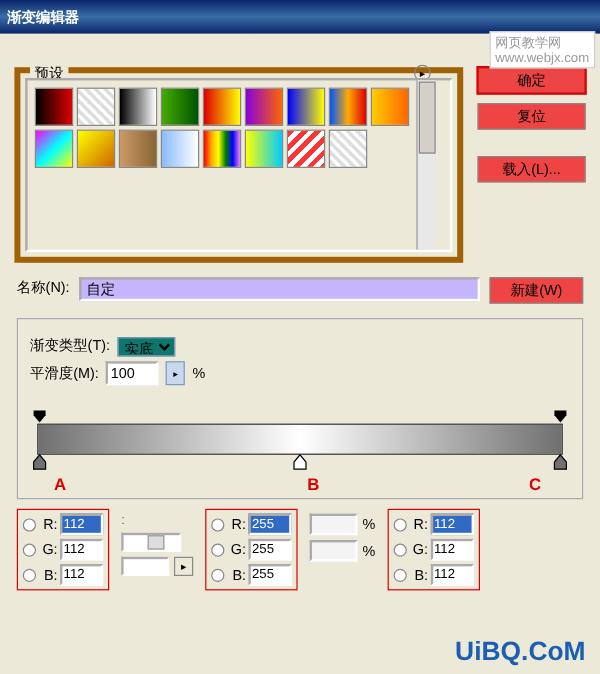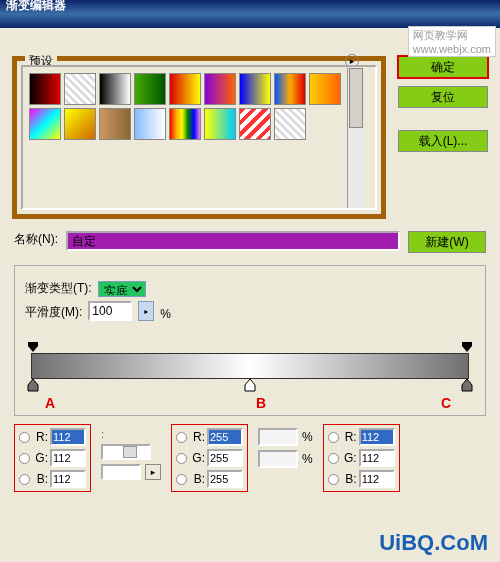--- a/index.html
+++ b/index.html
@@ -1,36 +1,36 @@
 <!DOCTYPE html>
 <html><head>
 <meta charset="utf-8">
 <style>
 *{box-sizing:border-box;margin:0;padding:0;font-family:"SimSun","宋体",Arial,sans-serif;font-size:12px}
 body{width:500px;height:562px;background:#ece9d8;position:relative;overflow:hidden}
-.titlebar{height:22px;background:linear-gradient(180deg,#0a246a,#3a6ea5 50%,#0a246a);color:#fff;display:flex;align-items:flex-end;padding:14px 6px;font-weight:bold}
+.titlebar{height:22px;background:linear-gradient(180deg,#0a246a,#3a6ea5 50%,#0a246a);color:#fff;display:flex;align-items:center;padding:14px 6px;font-weight:bold}
 .watermark-top{position:absolute;right:4px;top:26px;color:#999;font-size:11px;border:1px solid #ccc;padding:1px 4px;background:#fff}
 .fieldset{border:5px solid #a16207;margin:8px;position:relative;padding:4px}
 .fieldset .legend{position:absolute;top:-8px;left:8px;background:#ece9d8;padding:0 4px}
 .presets-wrap{display:flex;margin:28px 12px 0 12px}
 .presets{flex:1}
 .preset-area{border:2px inset #fff;background:#ece9d8;height:145px;position:relative;display:flex}
 .preset-grid{padding:6px;display:grid;grid-template-columns:repeat(9,32px);grid-auto-rows:32px;gap:3px}
 .swatch{width:32px;height:32px;border:1px solid #888}
 .scrollbar{width:16px;background:#e8e8e8;border-left:1px solid #999;position:relative}
 .scroll-thumb{background:#d4d0c8;border:1px solid #888;height:60px;width:14px;margin:1px}
 .side-btns{width:90px;margin-left:12px;display:flex;flex-direction:column;gap:8px}
-.btn{border:1px solid #888;background:#84cc16;height:22px;display:flex;align-items:center;justify-content:center;cursor:pointer}
+.btn{border:1px solid #888;background:#ef4444;height:22px;display:flex;align-items:center;justify-content:center;cursor:pointer}
 .btn.primary{outline:2px solid #d00;outline-offset:-1px}
 .arrow-btn{width:14px;height:14px;border:1px solid #888;border-radius:50%;display:inline-flex;align-items:center;justify-content:center;font-size:9px;margin-left:4px}
 .name-row{display:flex;margin:12px 14px;gap:8px}
-.text-input{border:2px inset #fff;background:#a21caf;height:20px;padding:2px 4px;flex:1}
+.text-input{border:2px inset #fff;background:#c4b5fd;height:20px;padding:2px 4px;flex:1}
 .gradient-box{margin:6px 14px;border:1px solid #aaa;padding:10px;position:relative}
-.type-row,.smooth-row{display:flex;align-items:flex-end;margin:4px 0;gap:6px}
-select{border:1px solid #7e9db9;background:#22c55e;height:16px;padding:1px}
+.type-row,.smooth-row{display:flex;align-items:center;margin:4px 0;gap:6px}
+select{border:1px solid #7e9db9;background:#0f766e;height:16px;padding:1px}
 .num-input{border:2px inset #fff;background:#fff;width:44px;height:20px;padding:2px}
 .spinner{width:16px;height:20px;background:#c8d8ee;border:1px solid #7e9db9;display:inline-flex;align-items:center;justify-content:center;font-size:8px}
 .gradient-strip-wrap{margin:20px 6px 10px 6px;position:relative}
 .opacity-stops{height:12px;position:relative}
 .stop{position:absolute;width:12px;height:12px;display:flex;align-items:center;justify-content:center}
 .stop svg{overflow:visible}
 .gradient-strip{height:26px;background:linear-gradient(90deg,#707070,#fff 50%,#707070);border:1px solid #333}
 .color-stops{height:16px;position:relative}
 .label-a,.label-b,.label-c{position:absolute;top:16px;font-weight:bold;font-size:14px}
 .label-a{left:14px;color:#d00}

